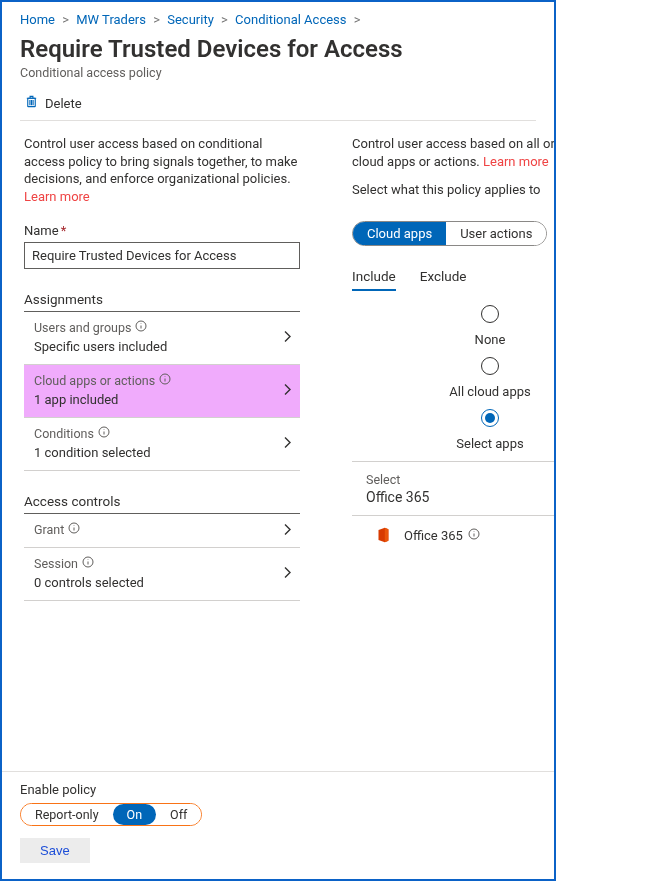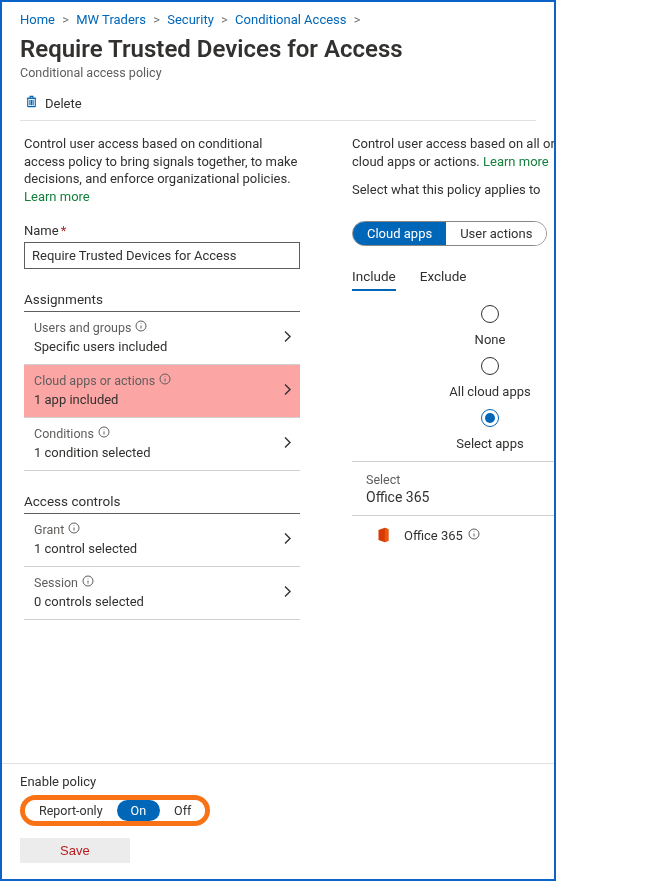--- a/index.html
+++ b/index.html
@@ -61,21 +61,21 @@
     display: flex;
     gap: 52px;
     padding: 0 4px;
   }
   .col { flex: 0 0 276px; }
   .desc {
     font-size: 13px;
     color: #323130;
     line-height: 1.35;
   }
-  .desc a, a.learn { color: #15803d; text-decoration: none; }
+  .desc a, a.learn { color: #ef4444; text-decoration: none; }
   .field-label {
     font-size: 13px;
     margin-top: 18px;
     margin-bottom: 4px;
   }
   .req { color: #a4262c; margin-left: 2px; }
   .text-input {
     width: 100%;
     border: 1px solid #605e5c;
     font-size: 13px;
@@ -93,21 +93,21 @@
     border: none;
     border-top: 1px solid #605e5c;
     margin: 0 0 0 0;
   }
   .row {
     padding: 8px 10px 10px 10px;
     border-bottom: 1px solid #d2d0ce;
     position: relative;
     cursor: pointer;
   }
-  .row.selected { background: #fca5a5; }
+  .row.selected { background: #f0abfc; }
   .row-title {
     font-size: 12.5px;
     color: #605e5c;
     display: flex;
     align-items: center;
     gap: 4px;
   }
   .row-sub {
     font-size: 13px;
     color: #323130;
@@ -242,43 +242,43 @@
   .footer {
     padding: 10px 18px 16px 18px;
     border-top: 1px solid #e1dfdd;
   }
   .enable-label {
     font-size: 13px;
     margin-bottom: 6px;
   }
   .tri-toggle {
     display: inline-flex;
-    border: 5px solid #f97316;
+    border: 1px solid #f97316;
     border-radius: 999px;
     overflow: hidden;
     font-size: 12.5px;
     align-items: center;
   }
   .tri {
     padding: 3px 14px;
     cursor: pointer;
     background: #fff;
     color: #323130;
   }
   .tri.active {
     background: #0066b8;
     color: #fff;
     border-radius: 999px;
   }
   .save-btn {
     display: inline-block;
     margin-top: 12px;
-    padding: 5px 40px;
+    padding: 5px 20px;
     background: #ececec;
-    color: #b91c1c;
+    color: #1d4ed8;
     font-size: 13px;
     border: none;
     cursor: default;
   }
 </style>
 </head>
 <body>
 
 <div class="page">
   <div class="top">
@@ -385,21 +385,20 @@
         <div class="row">
           <div class="row-title">
             <span>Grant</span>
             <span class="info-icon">
               <svg viewBox="0 0 12 12" fill="none" stroke="#605e5c" stroke-width="1">
                   <circle cx="6" cy="6" r="5"></circle>
                   <path d="M6 5.5 v3 M6 3.5 v0.5"></path>
                 </svg>
             </span>
           </div>
-          <div class="row-sub">1 control selected</div>
           <span class="chev">
             <svg viewBox="0 0 14 14" fill="none" stroke="#323130" stroke-width="1.4">
                 <path d="M5 2 l5 5 -5 5"></path>
               </svg>
           </span>
         </div>
 
         <div class="row">
           <div class="row-title">
             <span>Session</span>

